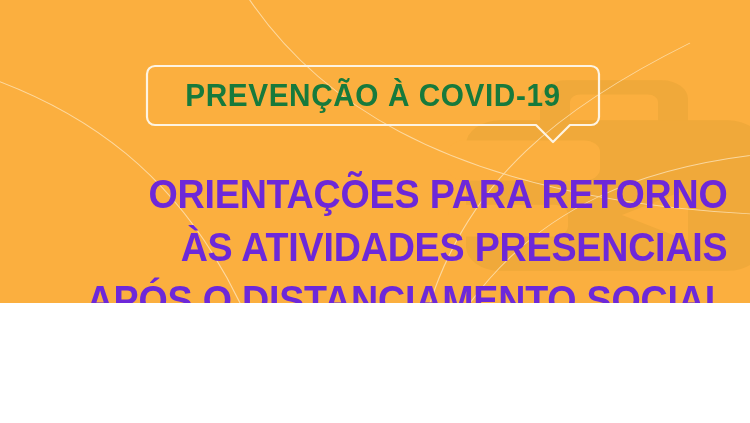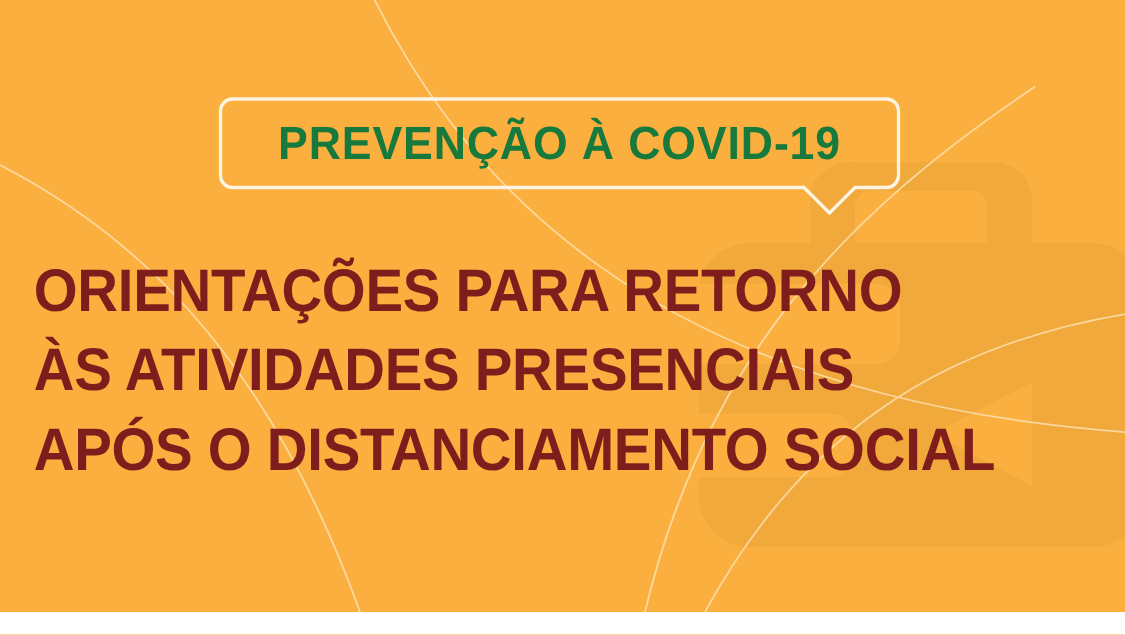--- a/index.html
+++ b/index.html
@@ -3,21 +3,21 @@
 <meta charset="utf-8">
 <style>
   html, body {
     margin: 0;
     padding: 0;
     background: #ffffff;
   }
   #banner {
     position: relative;
     width: 750px;
-    height: 408px;
+    height: 303px;
     overflow: hidden;
     background: #fbaf3f;
     font-family: "Liberation Sans", sans-serif;
     user-select: none;
   }
 
   
   .bg-layer {
     position: absolute;
     inset: 0;
@@ -55,22 +55,22 @@
     white-space: nowrap;
     transform: scaleX(0.96);
   }
 
   
   #headline {
     position: absolute;
     left: 0;
     top: 168px;
     width: 750px;
-    text-align: left;
-    color: #7f1d1d;
+    text-align: right;
+    color: #6d28d9;
   }
   .headline-line {
     display: block;
     font-size: 40px;
     font-weight: bold;
     line-height: 53px;
     letter-spacing: -0.2px;
     white-space: nowrap;
     transform: scaleX(0.94);
   }

